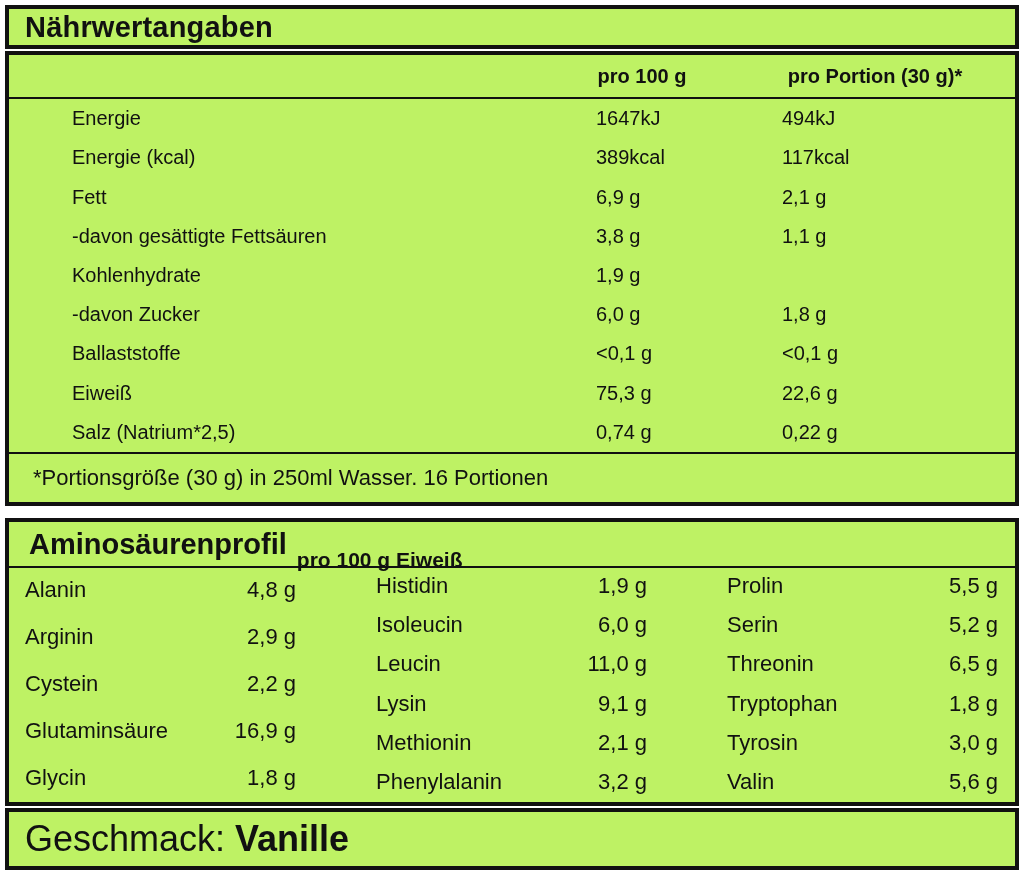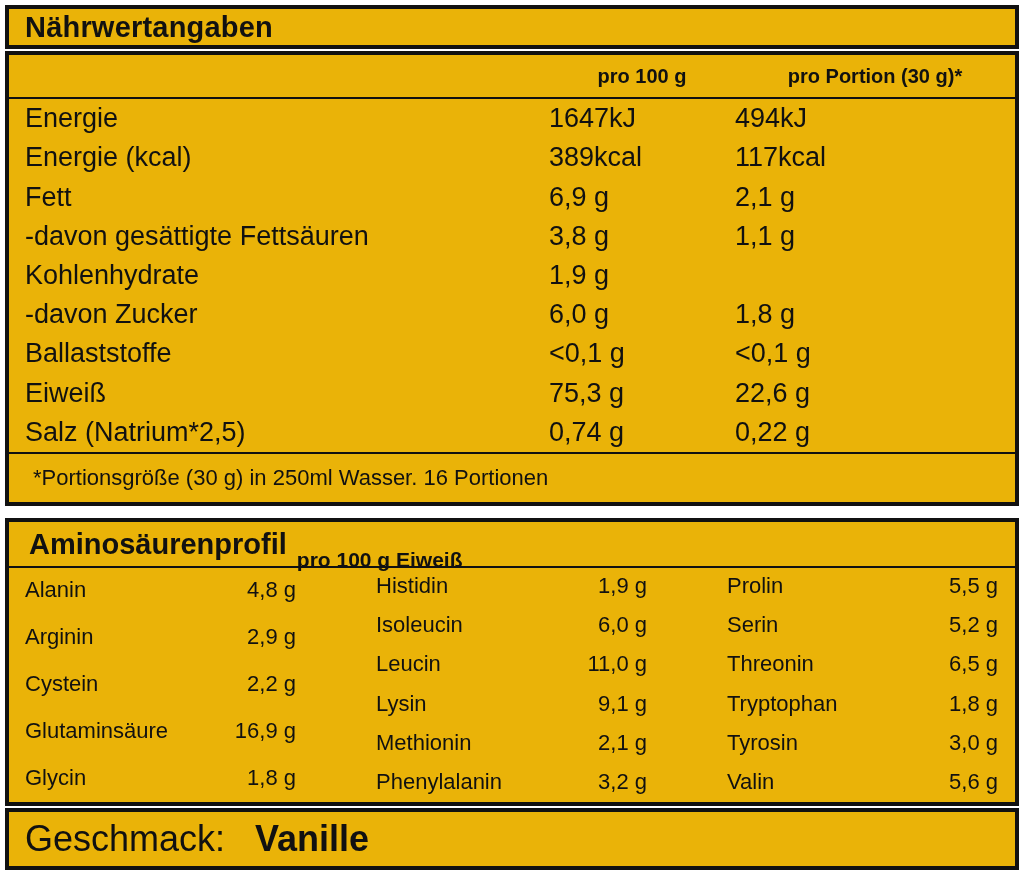--- a/index.html
+++ b/index.html
@@ -7,21 +7,21 @@
     width: 1024px; height: 870px;
     background: #ffffff;
     font-family: "Liberation Sans", sans-serif;
     color: #111111;
     overflow: hidden;
   }
   .sheet { padding: 5px; width: 1024px; height: 870px; }
 
   .box {
     border: 4px solid #111111;
-    background: #eab308;
+    background: #bef264;
     width: 1014px;
   }
 
   
   .title-box {
     height: 44px;
     display: flex; align-items: center;
     padding: 0 16px;
     margin-bottom: 2px;
   }
@@ -38,21 +38,21 @@
   }
   .nt-header {
     height: 44px;
     border-bottom: 2.5px solid #111111;
     flex: none;
   }
   .nt-header .colhead {
     text-align: center; font-weight: bold; font-size: 20px;
   }
   .nt-rows { height: 353px; display: flex; flex-direction: column; flex: none; }
-  .nt-row { flex: 1; font-size: 27px; }
+  .nt-row { flex: 1; font-size: 20px; margin-left: 47px; }
   .nt-row .lbl { padding-left: 16px; }
   .nt-row .val { }
   .nt-footnote {
     border-top: 2.5px solid #111111;
     flex: 1;
     display: flex; align-items: center;
     padding-left: 24px;
     font-size: 22px;
   }
 
@@ -80,21 +80,20 @@
     display: flex; align-items: center; justify-content: space-between;
     font-size: 22px;
   }
 
   
   .flavor-box {
     height: 62px; margin-top: 2px;
     display: flex; align-items: center;
     padding: 0 16px;
     font-size: 36px;
-    gap: 20px;
   }
   .flavor-box .flavor-value { font-weight: bold; margin-left: 10px; }
 </style>
 </head>
 <body>
 
 <div class="sheet">
 
   <div class="box title-box">
     <div class="title">Nährwertangaben</div>

